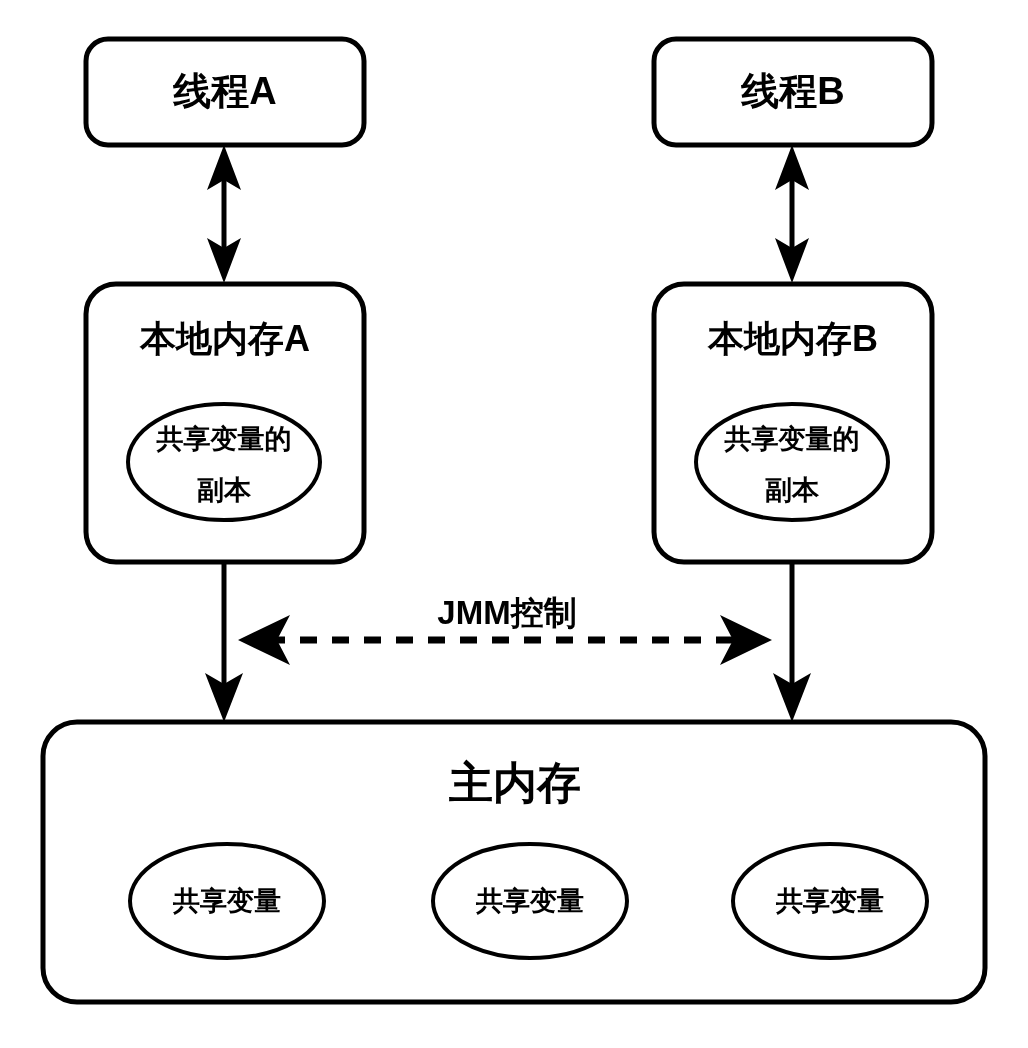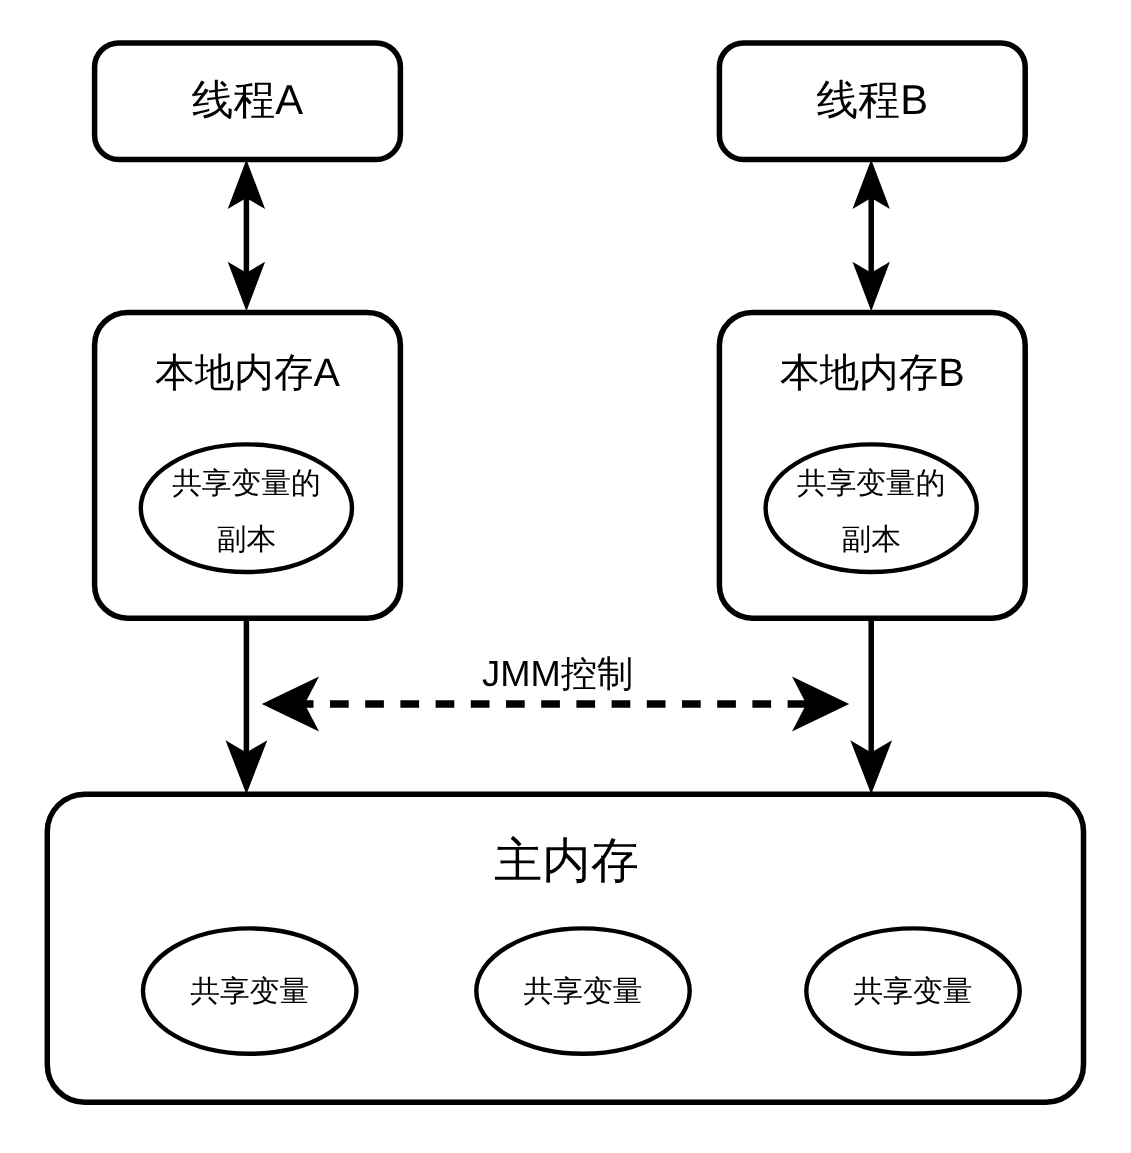--- a/index.html
+++ b/index.html
@@ -9,20 +9,21 @@
   }
   body {
     font-family: "Liberation Sans", "DejaVu Sans", sans-serif;
   }
   #diagram-root {
     position: relative;
     width: 1028px;
     height: 1048px;
     background: #ffffff;
     overflow: hidden;
+    font-weight: bold;
   }
   svg.canvas {
     display: block;
     width: 1028px;
     height: 1048px;
   }
   .node-shape {
     fill: #ffffff;
     stroke: #000000;
     stroke-width: 5;

